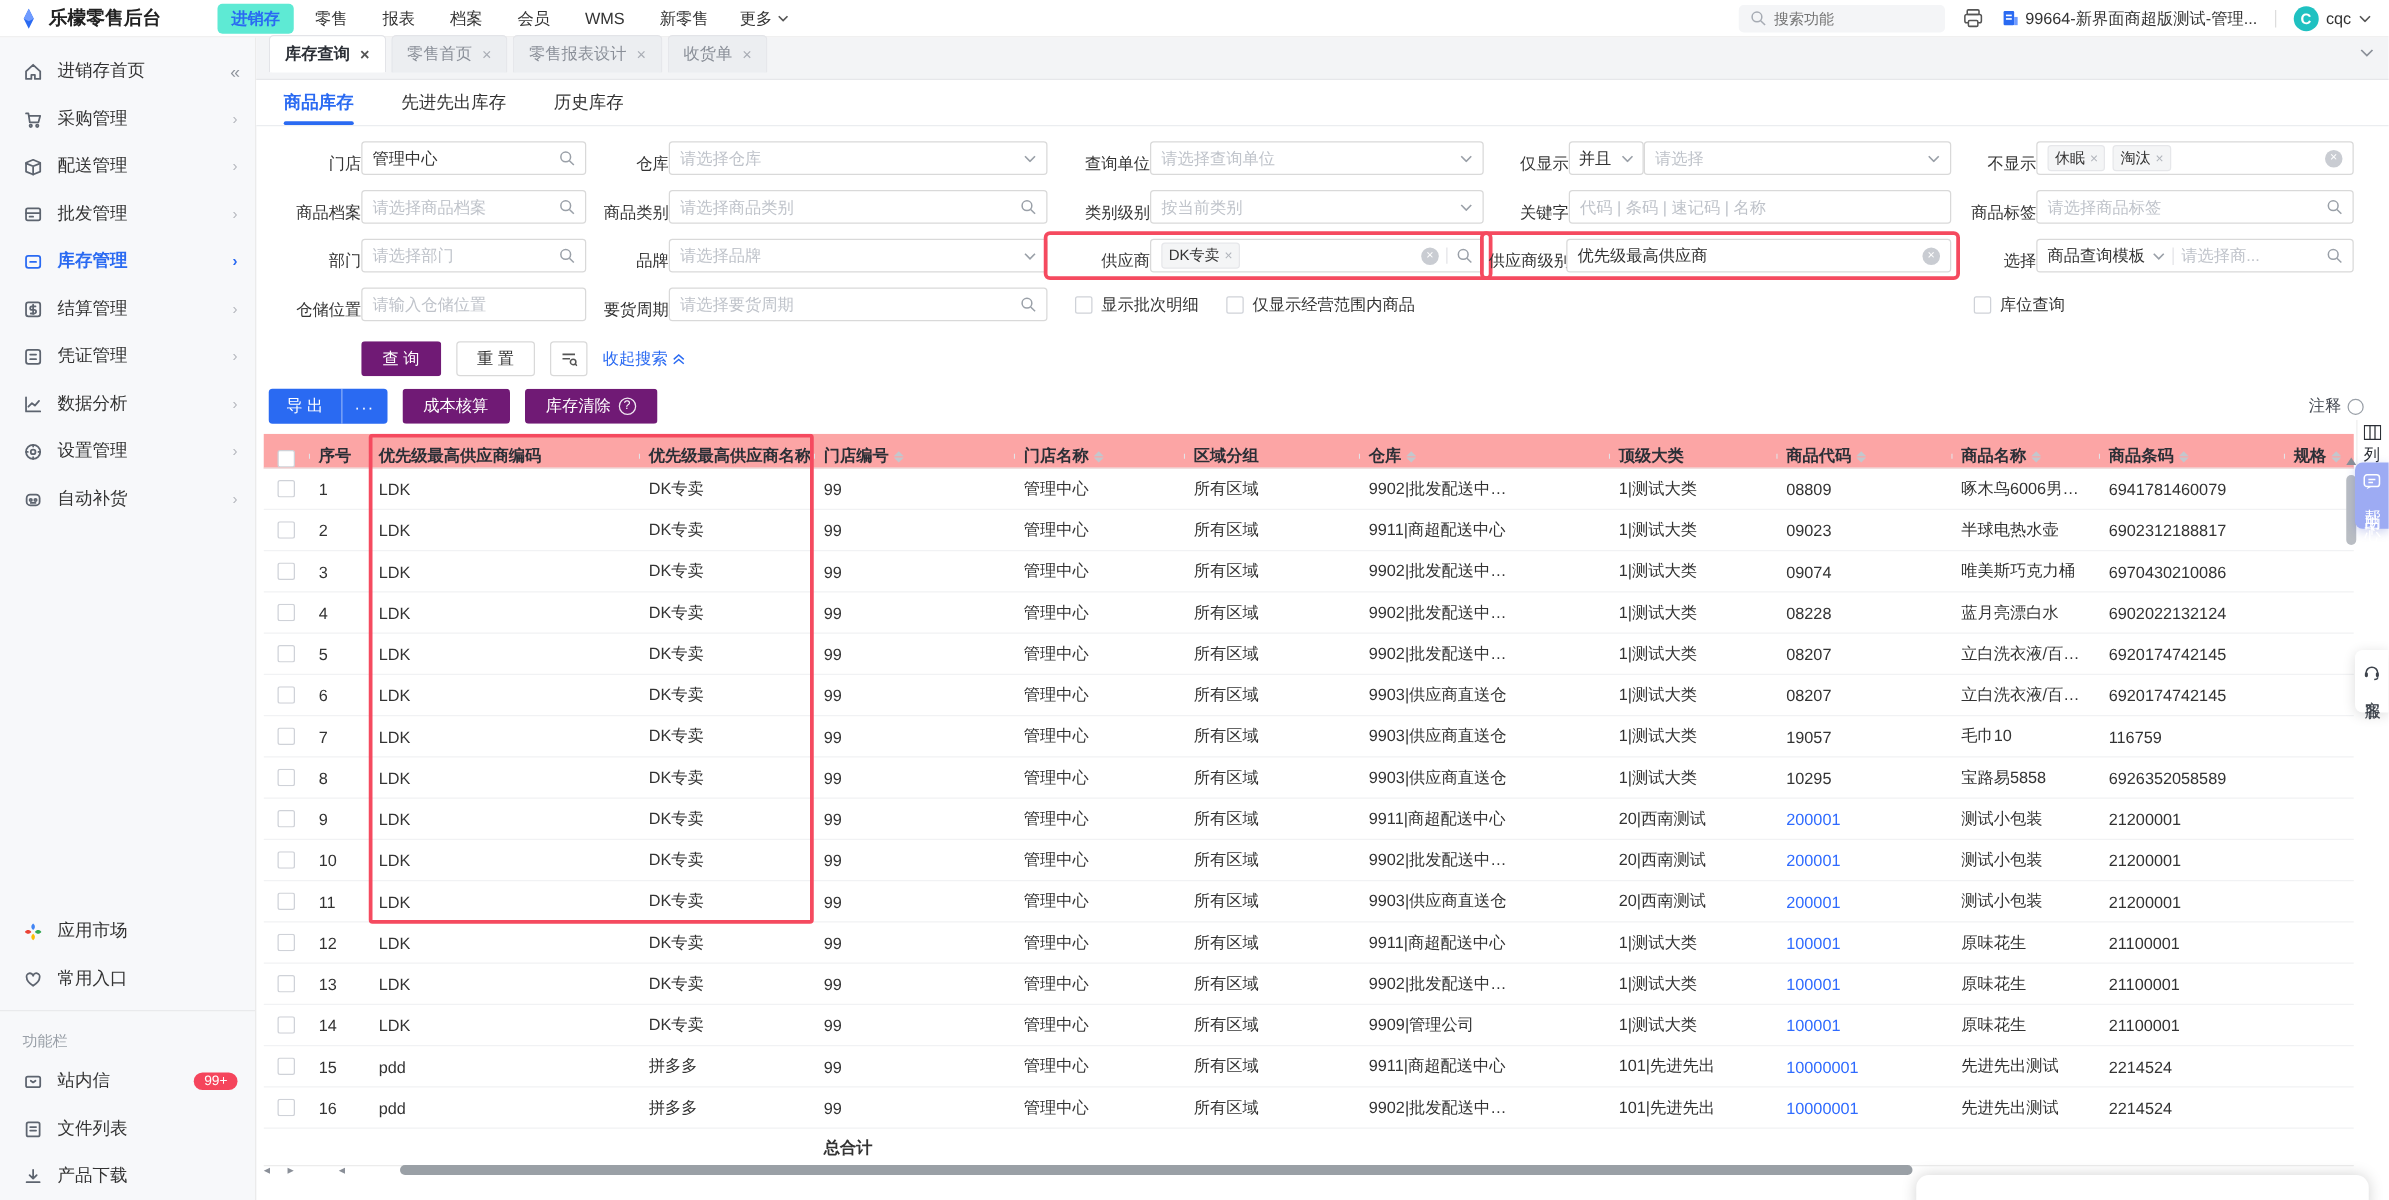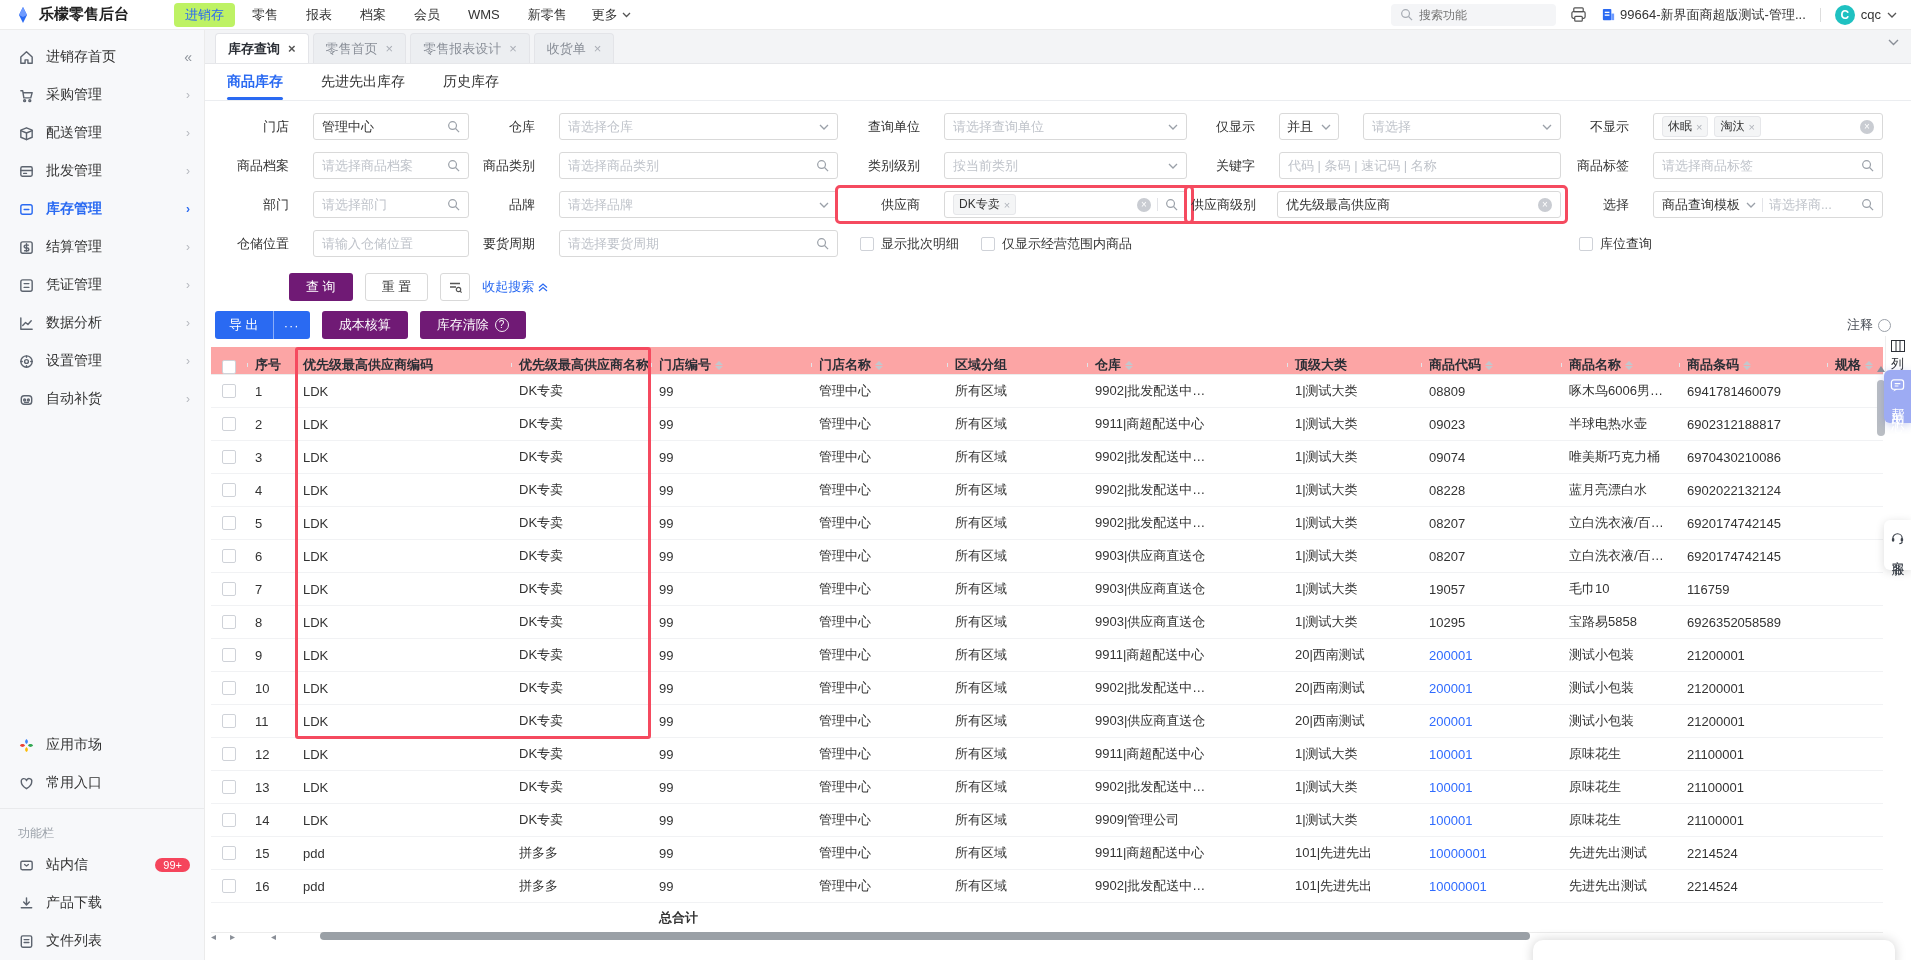--- a/index.html
+++ b/index.html
@@ -6,21 +6,21 @@
   html,body{width:1911px;height:960px;overflow:hidden}
   body{font-family:"Liberation Sans","DejaVu Sans",sans-serif;font-size:13px;color:#333;background:#fff;position:relative}
   .icon{flex:none;display:inline-block}
   svg{display:block}
 
   
   .topbar{height:30px;display:flex;align-items:center;border-bottom:1px solid #ececec;padding:0 14px;gap:10px;background:#fff}
   .brand{display:flex;align-items:center;gap:7px;font-weight:bold;font-size:15px;color:#222;width:150px;flex:none}
   .nav{display:flex;align-items:center;gap:6px}
   .nav-item{padding:3px 11px;border-radius:4px;cursor:pointer;color:#333;font-size:13px;white-space:nowrap}
-  .nav-item.active{color:#2a6af2;background:#bef264;font-weight:normal}
+  .nav-item.active{color:#2a6af2;background:#5eead4;font-weight:bold}
   .nav-more{display:flex;align-items:center;gap:4px;padding:3px 8px;color:#333}
   .top-right{margin-left:auto;display:flex;align-items:center;gap:14px}
   .top-search{display:flex;align-items:center;gap:6px;background:#f4f5f7;border-radius:4px;height:22px;width:165px;padding:0 9px;color:#b9bdc4}
   .top-search input{border:0;background:transparent;outline:0;font-size:12px;color:#666;width:110px;font-family:inherit}
   .org{display:flex;align-items:center;gap:4px;max-width:230px;white-space:nowrap}
   .org-text{overflow:hidden;text-overflow:ellipsis;font-size:13px;color:#333}
   .vdiv{width:1px;height:14px;background:#ddd}
   .user{display:flex;align-items:center;gap:6px}
   .avatar{width:20px;height:20px;border-radius:50%;background:#1fc1c1;color:#fff;font-weight:bold;font-size:12px;display:flex;align-items:center;justify-content:center}
 
@@ -35,36 +35,36 @@
   .side-icon svg *{stroke:#5d646f;fill:none;stroke-width:1.5;stroke-linecap:round;stroke-linejoin:round}
   .side-spacer{flex:1}
   .side-div{height:1px;background:#e9eaec;margin:6px 0}
   .side-section{padding:10px 18px 4px;color:#9aa0a8;font-size:12px}
   .badge{background:#f5455c;color:#fff;font-size:11px;border-radius:9px;padding:1px 8px;margin-left:auto}
   .collapse{color:#8f949c;margin-left:auto;font-size:14px;letter-spacing:-2px}
 
   .main{flex:1;display:flex;flex-direction:column;min-width:0;position:relative}
 
   
-  .tabstrip{height:34px;background:#f3f4f6;display:flex;align-items:flex-end;padding:4px 10px 0;gap:4px;border-bottom:1px solid #e6e7ea;position:relative}
+  .tabstrip{height:34px;background:#f3f4f6;display:flex;align-items:center;padding:4px 10px 12px;gap:4px;border-bottom:1px solid #e6e7ea;position:relative}
   .tab{height:30px;display:flex;align-items:center;gap:8px;padding:0 12px;border:1px solid #e3e4e8;border-bottom:none;border-radius:4px 4px 0 0;background:#eceef1;color:#8a8f98;font-size:13px;cursor:pointer;white-space:nowrap}
   .tab.active{background:#fff;color:#2b2f36;font-weight:bold}
   .tab .x{font-size:13px;color:#a9adb5;cursor:pointer}
   .tab.active .x{color:#555}
   .tab-dd{position:absolute;right:12px;top:9px;color:#8a8f98}
 
   
   .subtabs{height:37px;display:flex;align-items:center;gap:38px;padding:0 22px;border-bottom:1px solid #ebedf0;background:#fff}
   .subtab{font-size:14px;color:#333;height:100%;display:flex;align-items:center;position:relative;cursor:pointer}
   .subtab.active{color:#2a6af2;font-weight:bold}
   .subtab.active::after{content:"";position:absolute;left:0;right:0;bottom:0;height:3px;background:#2a6af2;border-radius:2px}
 
   
   .filters{padding:12px 10px 10px 6px;display:grid;grid-template-columns:258px 365px 345px 370px auto;row-gap:12px;column-gap:4px}
-  .field{display:flex;align-items:center;gap:24px;position:relative}
+  .field{display:flex;align-items:flex-end;gap:0;position:relative}
   .flabel{width:78px;text-align:right;color:#333;font-size:13px;flex:none;white-space:nowrap}
   .fctl{height:27px;border:1px solid #d9d9d9;border-radius:3px;background:#fff;display:flex;align-items:center;padding:0 8px;gap:6px;font-size:13px;color:#333;flex:1;min-width:0;position:relative}
   .ph{color:#bfc3ca;white-space:nowrap;overflow:hidden;text-overflow:ellipsis;flex:1}
   .val{color:#333;flex:1;white-space:nowrap;overflow:hidden;text-overflow:ellipsis}
   .sfx{color:#9aa0a8;flex:none;display:flex;align-items:center;gap:6px}
   .tag{background:#f4f5f6;border:1px solid #e6e7ea;border-radius:3px;padding:1px 5px;font-size:12px;color:#333;display:inline-flex;align-items:center;gap:4px;white-space:nowrap}
   .tag .x{color:#b0b4bb;font-size:11px}
   .clear-ic{width:14px;height:14px;border-radius:50%;background:#c9ccd2;color:#fff;font-size:10px;line-height:14px;text-align:center}
   .mini-sel{height:27px;border:1px solid #d9d9d9;border-radius:3px;display:flex;align-items:center;padding:0 7px;gap:8px;font-size:13px;flex:none}
   .cbrow{display:flex;align-items:center;gap:22px}
@@ -341,33 +341,33 @@
             <rect x="3" y="4.5" width="12" height="9" rx="1.5"></rect>
             <path d="M7 8l2 1.5L11 8"></path>
           </svg>
         </span>
       <span class="lbl">站内信</span>
       <span class="badge">99+</span>
     </div>
     <div class="side-item">
       <span class="icon side-icon">
           <svg width="17" height="17" viewBox="0 0 18 18">
-            <path d="M9 3v7M6 7.5 9 10.5l3-3M3.5 13.5h11"></path>
-          </svg>
-        </span>
-      <span class="lbl">产品下载</span>
-    </div>
-    <div class="side-item">
-      <span class="icon side-icon">
-          <svg width="17" height="17" viewBox="0 0 18 18">
             <rect x="3.5" y="3" width="11" height="12" rx="1.5"></rect>
             <path d="M6.5 7h5M6.5 10h5"></path>
           </svg>
         </span>
       <span class="lbl">文件列表</span>
+    </div>
+    <div class="side-item">
+      <span class="icon side-icon">
+          <svg width="17" height="17" viewBox="0 0 18 18">
+            <path d="M9 3v7M6 7.5 9 10.5l3-3M3.5 13.5h11"></path>
+          </svg>
+        </span>
+      <span class="lbl">产品下载</span>
     </div>
   </div>
 
   <div class="main">
 
     <div class="tabstrip">
       <div class="tab active">
         <span>库存查询</span>
         <span class="x">×</span>
       </div>

